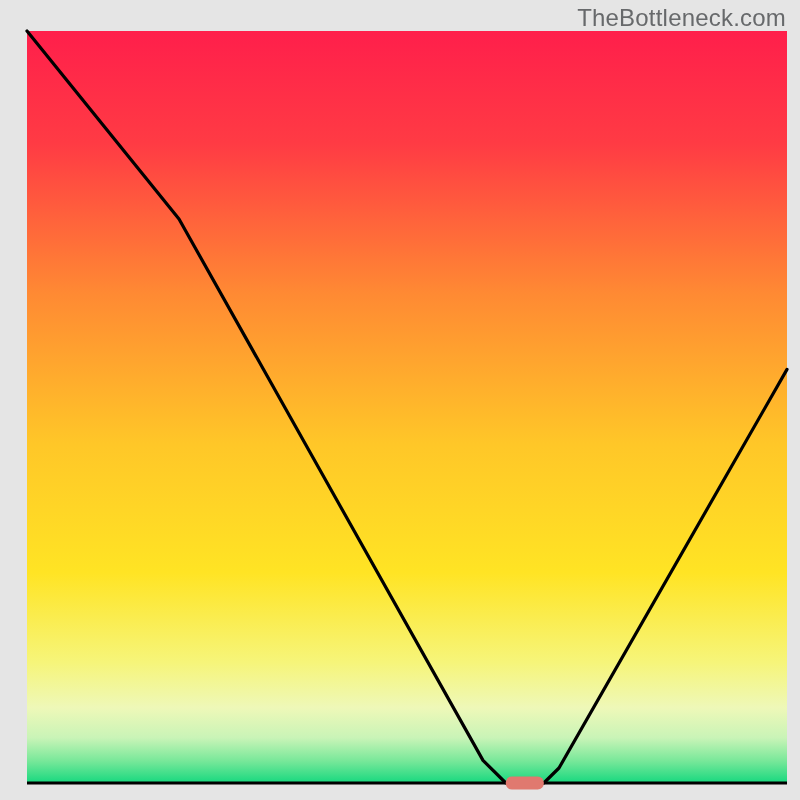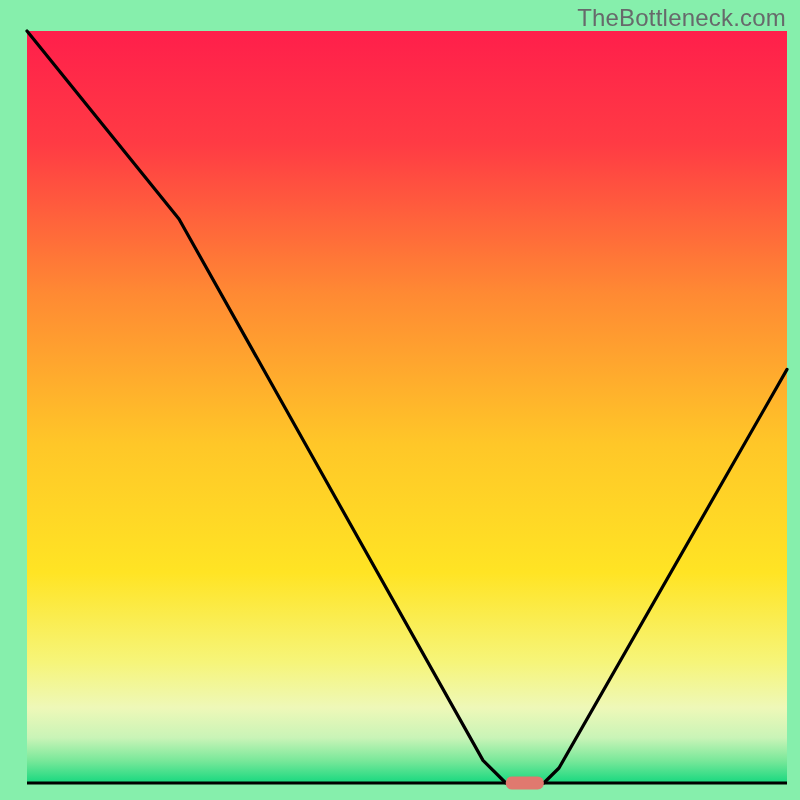--- a/index.html
+++ b/index.html
@@ -7,21 +7,21 @@
     padding: 0;
     width: 800px;
     height: 800px;
     background: #000;
     overflow: hidden;
   }
   .frame {
     position: relative;
     width: 800px;
     height: 800px;
-    background: #86efac;
+    background: #e5e5e5;
     text-decoration: underline;
   }
   .watermark {
     position: absolute;
     top: 4px;
     right: 14px;
     font-family: Arial, Helvetica, sans-serif;
     font-size: 24px;
     font-weight: 500;
     color: #67696b;

